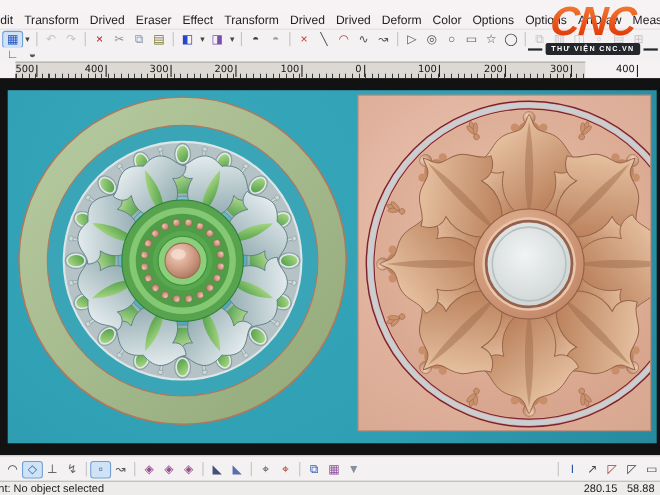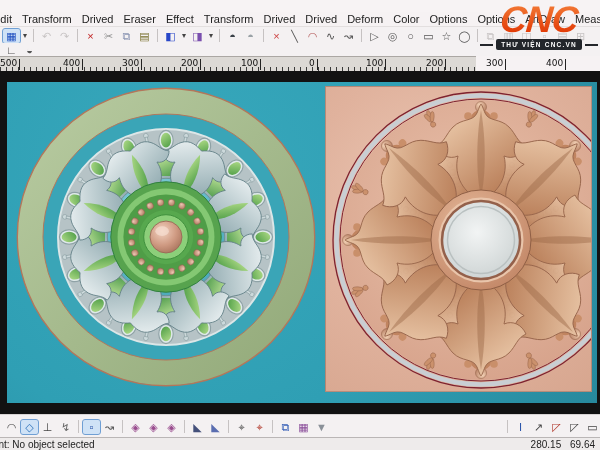--- a/index.html
+++ b/index.html
@@ -16,21 +16,21 @@
            background:#f4f1f2;}
   #toolbar1{top:26px;width:600px;height:17px;border-top:1px solid #e3dfdf;}
   #toolbar2{top:43px;width:600px;height:13px;}
   #toolbar-bottom{top:414px;width:600px;height:23px;border-top:1px solid #d7d3d3;}
   .icon{width:17px;height:14px;line-height:14px;text-align:center;font-size:11px;border-radius:2px;
         flex:0 0 auto;overflow:hidden;}
   .icon.sel{background:#cfe2f6;outline:1px solid #6f9fd4;}
   .sep{width:1px;height:13px;background:#c6c2c2;margin:0 3px;flex:0 0 auto;}
   .spacer{flex:0 0 auto;}
   
-  #ruler{position:absolute;left:0;top:56px;width:476px;height:15px;background:#dcd9d5;
+  #ruler{position:absolute;left:14px;top:56px;width:518px;height:15px;background:#dcd9d5;
          border-top:1px solid #aba7a3;}
   #ruler::after{content:"";position:absolute;left:0;right:0;bottom:1px;height:4px;
          background:repeating-linear-gradient(90deg,#3a3a3a 0 1px,transparent 1px 6px);}
   .rlabel{position:absolute;top:1px;font-family:"DejaVu Sans",sans-serif;font-size:9px;color:#111;}
   .rlabel::after{content:"";position:absolute;right:-3px;top:1px;width:1px;height:11px;background:#222;}
   
   #canvas-frame{position:absolute;left:0;top:71px;width:600px;height:343px;background:#121212;}
   #canvas{position:absolute;left:7px;top:11px;width:590px;height:321px;
           background:radial-gradient(circle at 30% 30%, #38a8bc 0%, #2f9fb4 55%, #27899d 100%);
           overflow:hidden;}
@@ -474,16 +474,16 @@
     <div id="cnc-text">CNC</div>
     <div id="badge-row">
       <div class="badge-line"></div>
       <div id="badge">THƯ VIỆN CNC.VN</div>
       <div class="badge-line"></div>
     </div>
   </div>
 
   <div id="statusbar">
     <span id="status-left">Hint: No object selected</span>
-    <span id="status-right">280.15 69.64</span>
+    <span id="status-right">280.15 58.88</span>
   </div>
 
 </div>
 
 </body></html>

